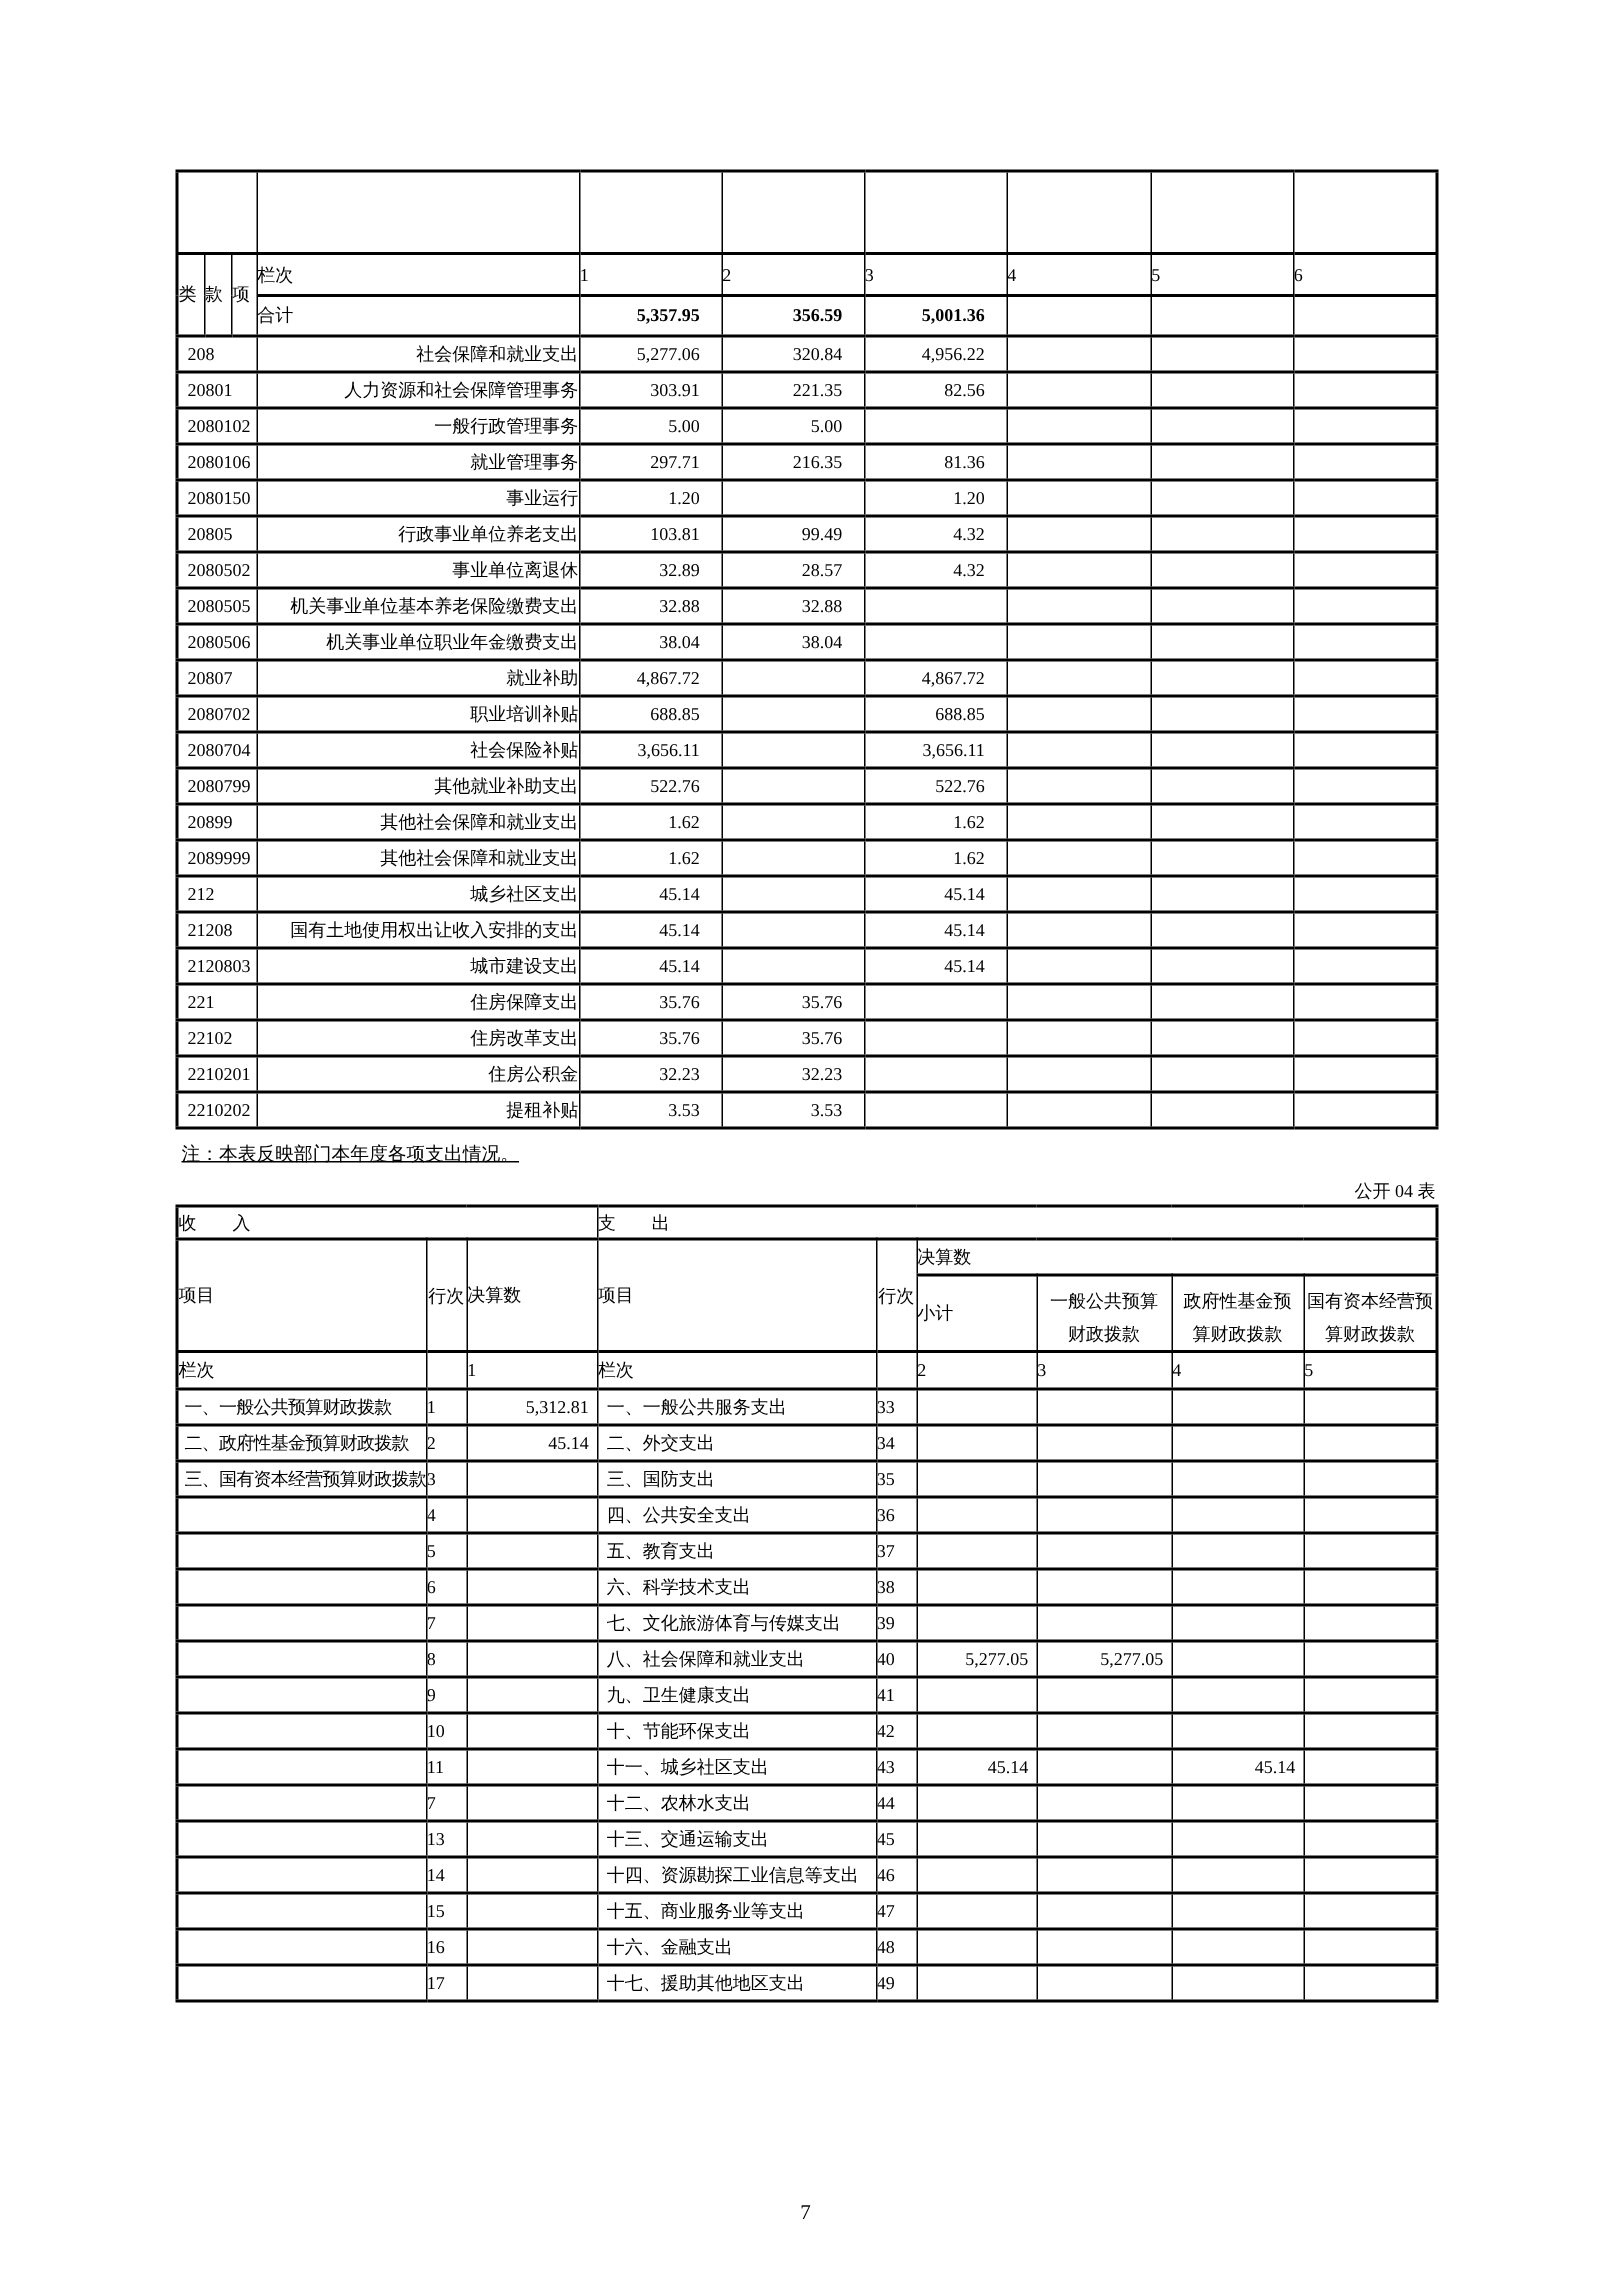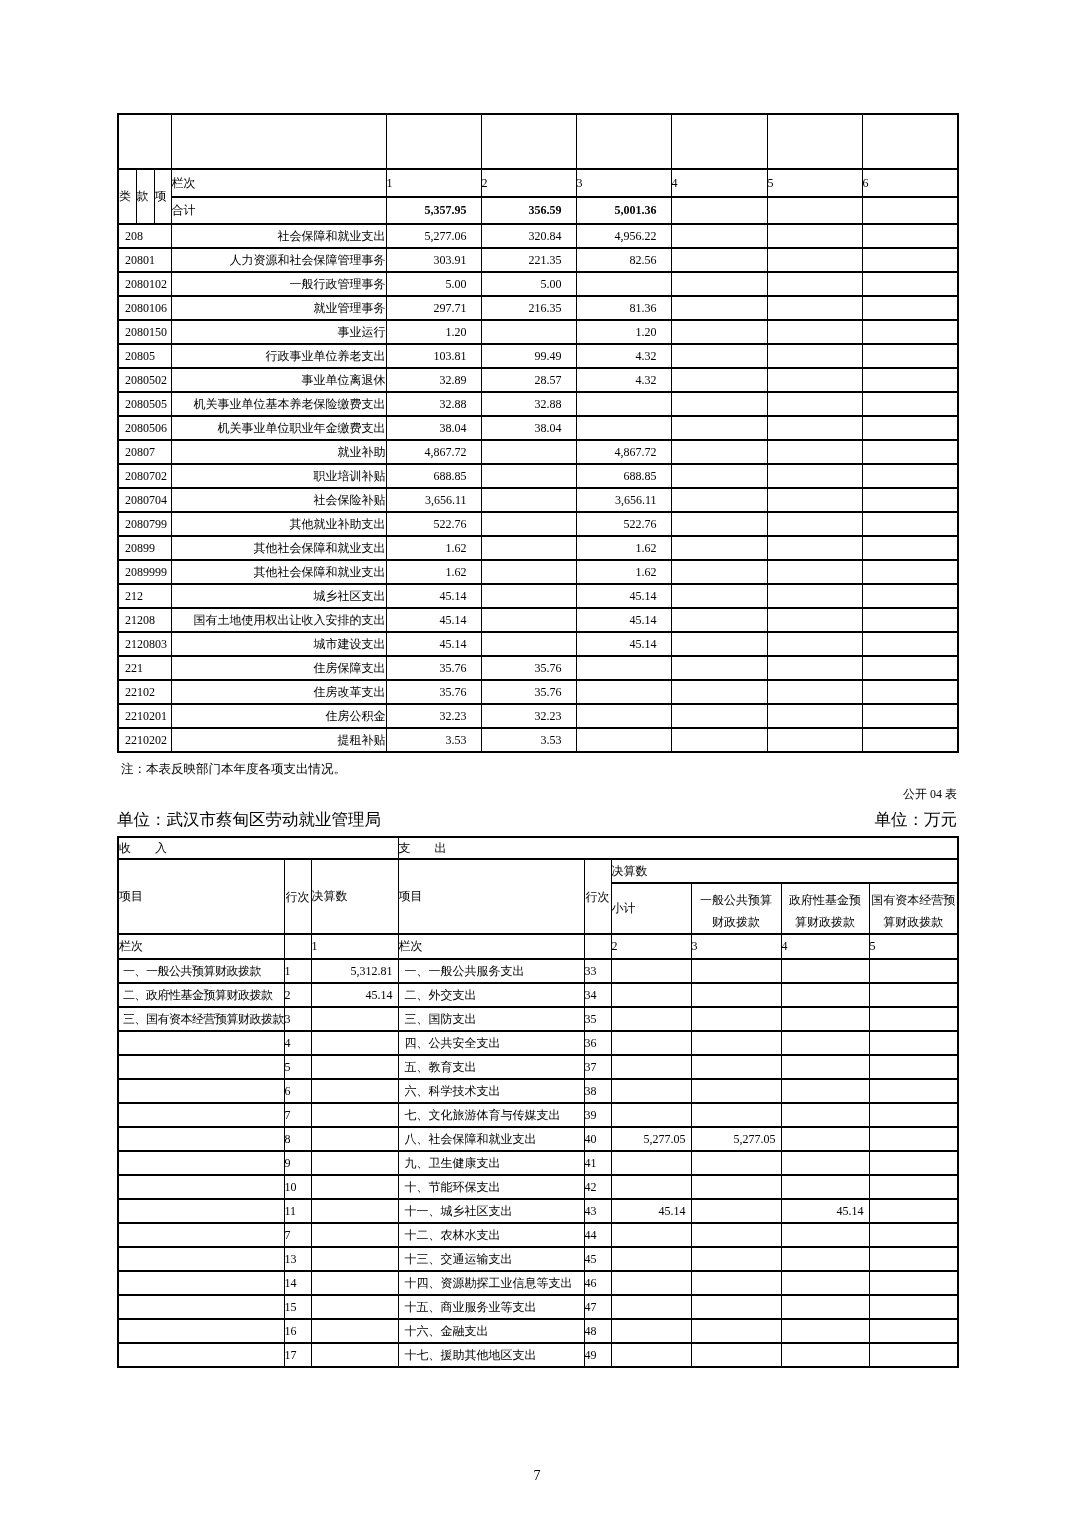--- a/index.html
+++ b/index.html
@@ -29,21 +29,21 @@
 
   tr.h55 { height:55px; } tr.h28 { height:28px; } tr.h27 { height:27px; }
   tr.h24 { height:24px; } tr.h22 { height:22px; } tr.h43 { height:43px; }
   tr.h25 { height:25px; }
 
   .rowno-h { white-space:normal; line-height:26px; text-align:center; }
   .clip2 {
     vertical-align:top; text-align:center; white-space:normal;
     padding-top:5px; line-height:22px; overflow:hidden;
   }
-  .note { margin-top:8px; margin-left:4px; font-size:12.5px; }
+  .note { margin-top:8px; margin-left:4px; font-size:12.5px;text-decoration:underline; }
 
   .doc-title { margin-top:25px; text-align:center; font-size:28px; font-weight:bold; letter-spacing:1px; }
   .pub-line  { margin-top:8px; text-align:right; font-size:12px; }
   .unit-line { margin-top:6px; margin-bottom:5px; display:flex; justify-content:space-between; font-size:16.5px; }
 
   .page-no { position:absolute; left:0; top:1468px; width:1074px; text-align:center; font-size:14px; }
 </style>
 </head>
 <body>
 
@@ -316,24 +316,20 @@
           <td class="num"></td>
           <td class="num"></td>
           <td class="num"></td>
         </tr>
       </tbody>
   </table>
 
   <div class="note">注：本表反映部门本年度各项支出情况。</div>
 
   <div class="pub-line">公开 04 表</div>
-  <div class="unit-line">
-    <span>单位：武汉市蔡甸区劳动就业管理局</span>
-    <span>单位：万元</span>
-  </div>
 
   <table>
     <colgroup>
       <col style="width:166px">
         <col style="width:27px">
         <col style="width:87px">
       <col style="width:186px">
         <col style="width:27px">
       <col style="width:80px">
         <col style="width:90px">

